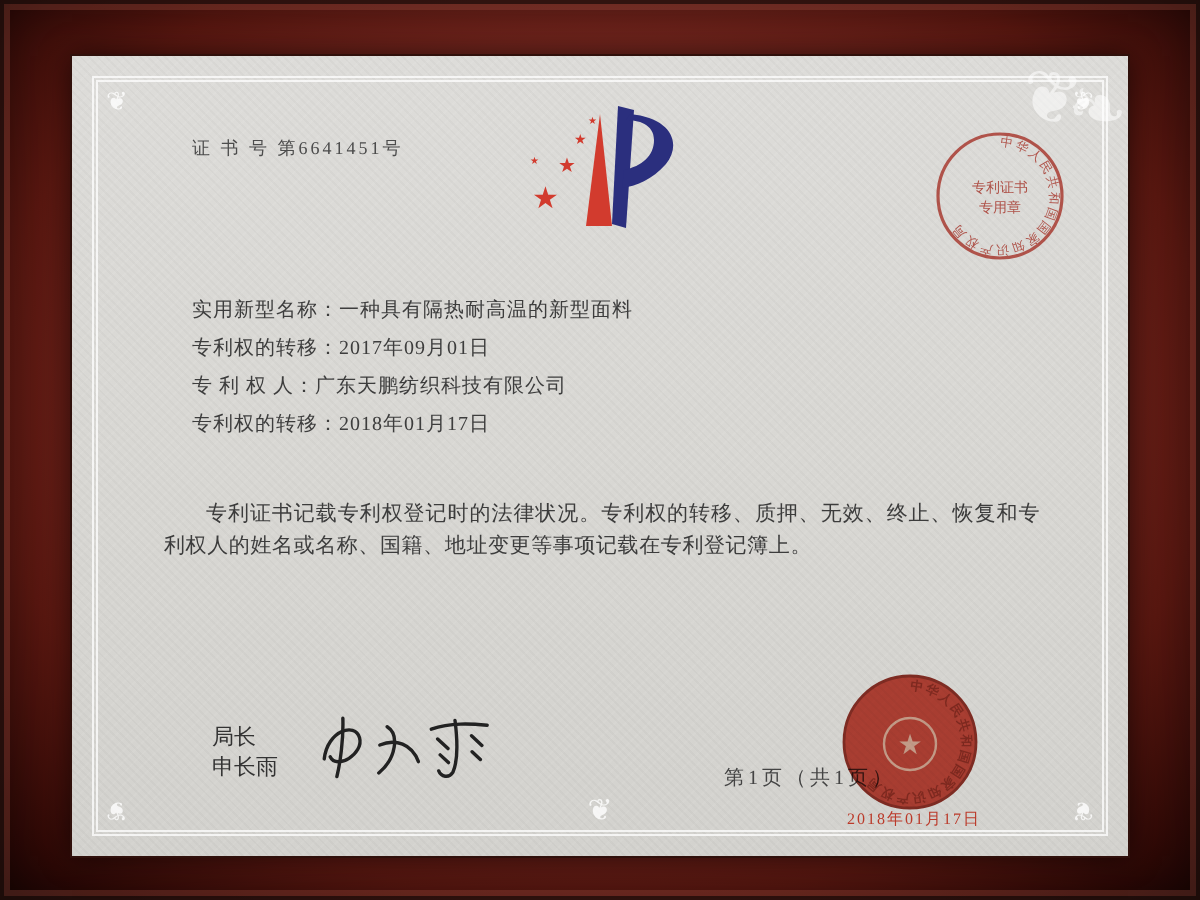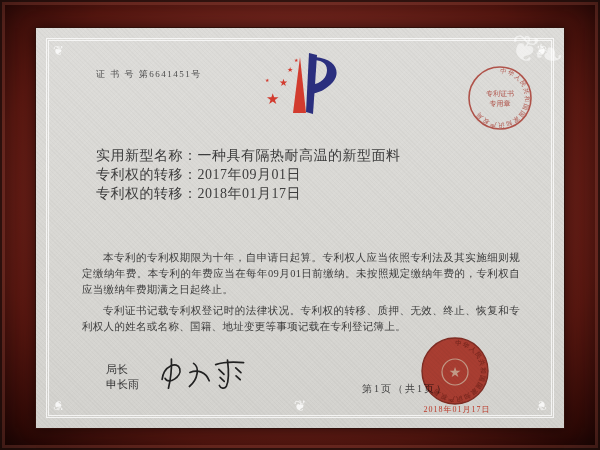--- a/index.html
+++ b/index.html
@@ -21,21 +21,21 @@
   .fl-bc{left:50%;bottom:1px;transform:translateX(-50%);font-size:15px;}
   .damask{position:absolute;right:6px;top:2px;color:rgba(255,255,255,.55);font-size:36px;letter-spacing:-6px;transform:rotate(12deg);}
   .cert-no{position:absolute;left:40px;top:40px;font-size:9px;letter-spacing:1.5px;color:#4c4c4c;margin-left:20px;}
   .logo{position:absolute;left:224px;top:24px;width:80px;height:64px;}
   .seal{position:absolute;mix-blend-mode:multiply;}
   .seal-top{left:430px;top:36px;width:68px;height:68px;opacity:.85;}
   .seal-bottom{left:384px;top:308px;width:70px;height:70px;opacity:.92;}
   .seal-date{position:absolute;left:376px;top:376px;width:90px;text-align:center;font-size:8px;color:#bb3a2a;letter-spacing:1px;}
   .title{position:absolute;left:0;right:0;top:98px;text-align:center;font-size:22px;font-weight:bold;
     letter-spacing:.32em;color:#2e2e2e;text-indent:.32em;}
-  .fields{position:absolute;left:60px;top:118px;right:30px;font-size:14px;color:#3d3d3d;}
+  .fields{position:absolute;left:60px;top:118px;right:30px;font-size:10px;color:#3d3d3d;}
   .field{line-height:19px;white-space:nowrap;letter-spacing:.5px;}
   .paras{position:absolute;left:46px;right:44px;top:222px;font-size:10.5px;line-height:16px;
     color:#3c3c3c;text-align:justify;}
   .paras p{margin:0 0 5px 0;text-indent:2em;letter-spacing:.3px;}
   .sig-block{position:absolute;left:70px;top:334px;font-size:11px;color:#333;line-height:15px;}
   .sig-script{position:absolute;left:118px;top:326px;width:100px;height:42px;transform:rotate(-2deg);}
   .page-info{position:absolute;left:290px;top:354px;font-size:10px;color:#444;letter-spacing:2px;margin-left:36px;}
   .star-txt{font-family:"DejaVu Sans",sans-serif;}
 </style>
 </head>
@@ -82,26 +82,28 @@
 
 
     <div class="fields">
       <div class="field">
         <span>实用新型名称：</span><span>一种具有隔热耐高温的新型面料</span>
       </div>
       <div class="field">
         <span>专利权的转移：</span><span>2017年09月01日</span>
       </div>
       <div class="field">
+        <span>专 利 权 人：</span><span>广东天鹏纺织科技有限公司</span>
+      </div>
+      <div class="field">
         <span>专利权的转移：</span><span>2018年01月17日</span>
       </div>
     </div>
 
     <div class="paras">
-      <p>本专利的专利权期限为十年，自申请日起算。专利权人应当依照专利法及其实施细则规定缴纳年费。本专利的年费应当在每年09月01日前缴纳。未按照规定缴纳年费的，专利权自应当缴纳年费期满之日起终止。</p>
       <p>专利证书记载专利权登记时的法律状况。专利权的转移、质押、无效、终止、恢复和专利权人的姓名或名称、国籍、地址变更等事项记载在专利登记簿上。</p>
     </div>
 
     <div class="sig-block">
       <div>局长</div>
       <div>申长雨</div>
     </div>
 
     <svg class="sig-script" viewBox="0 0 100 42">
       <g fill="none" stroke="#222" stroke-width="1.7" stroke-linecap="round" stroke-linejoin="round">

